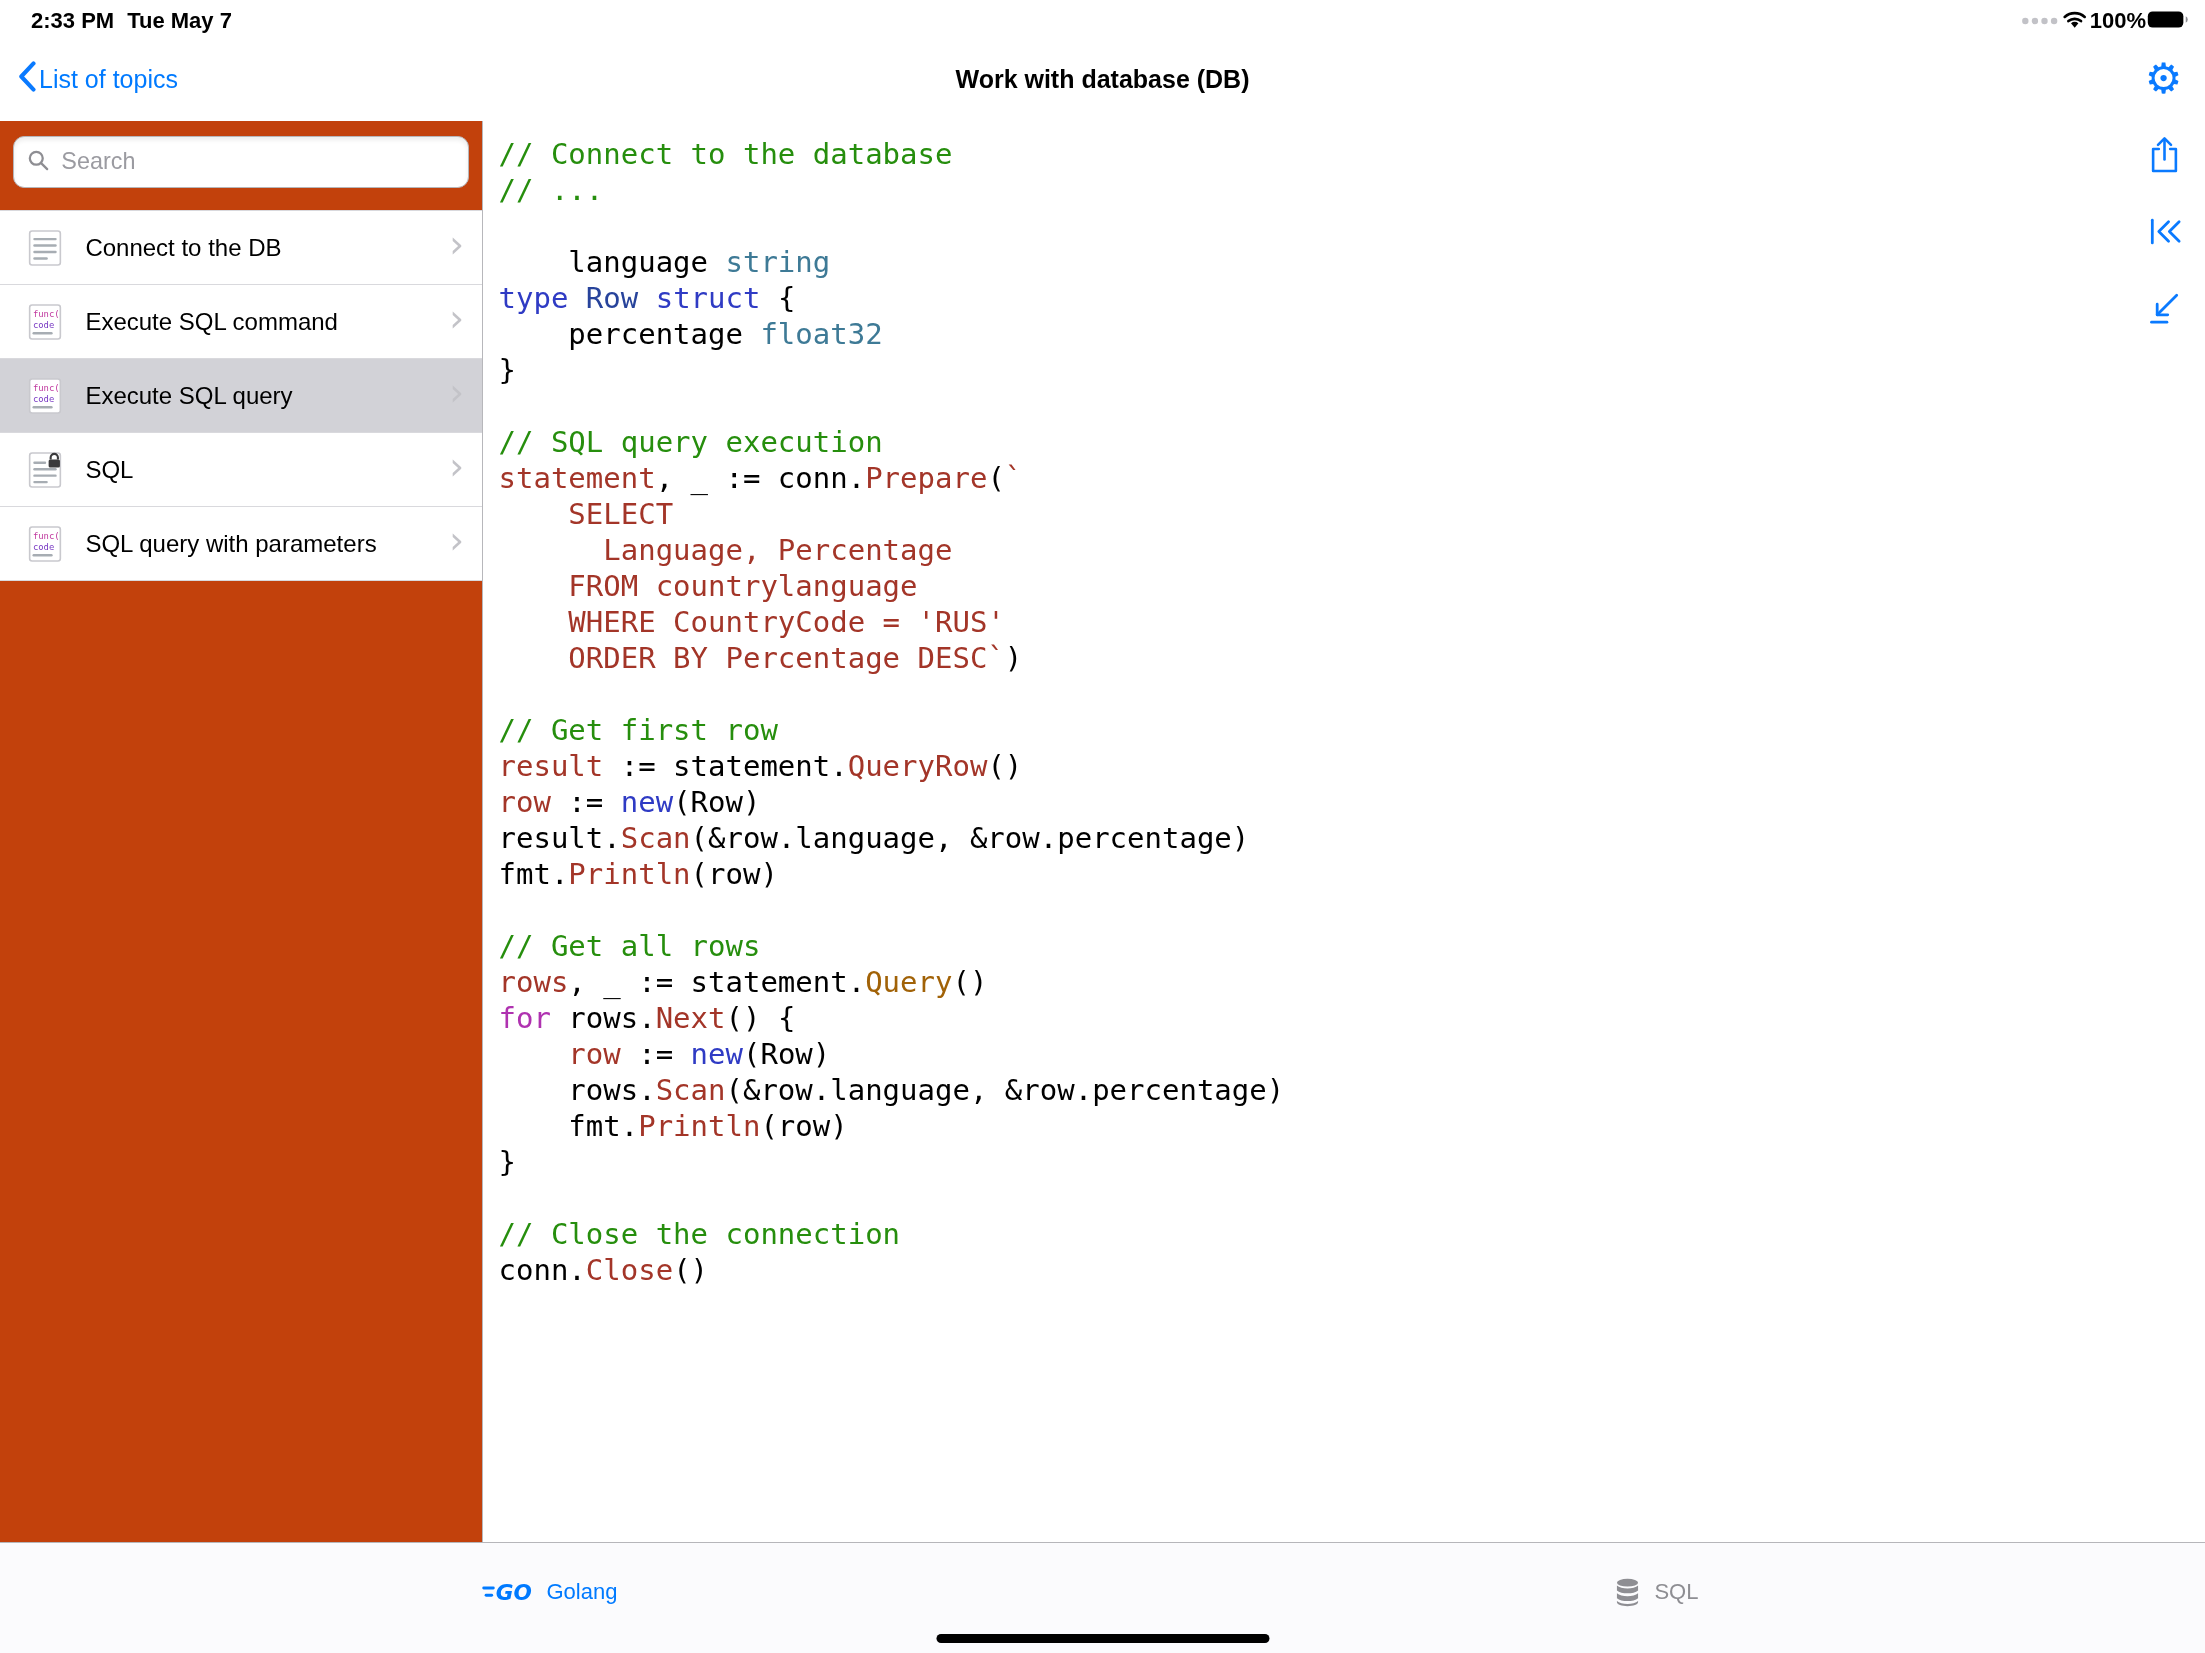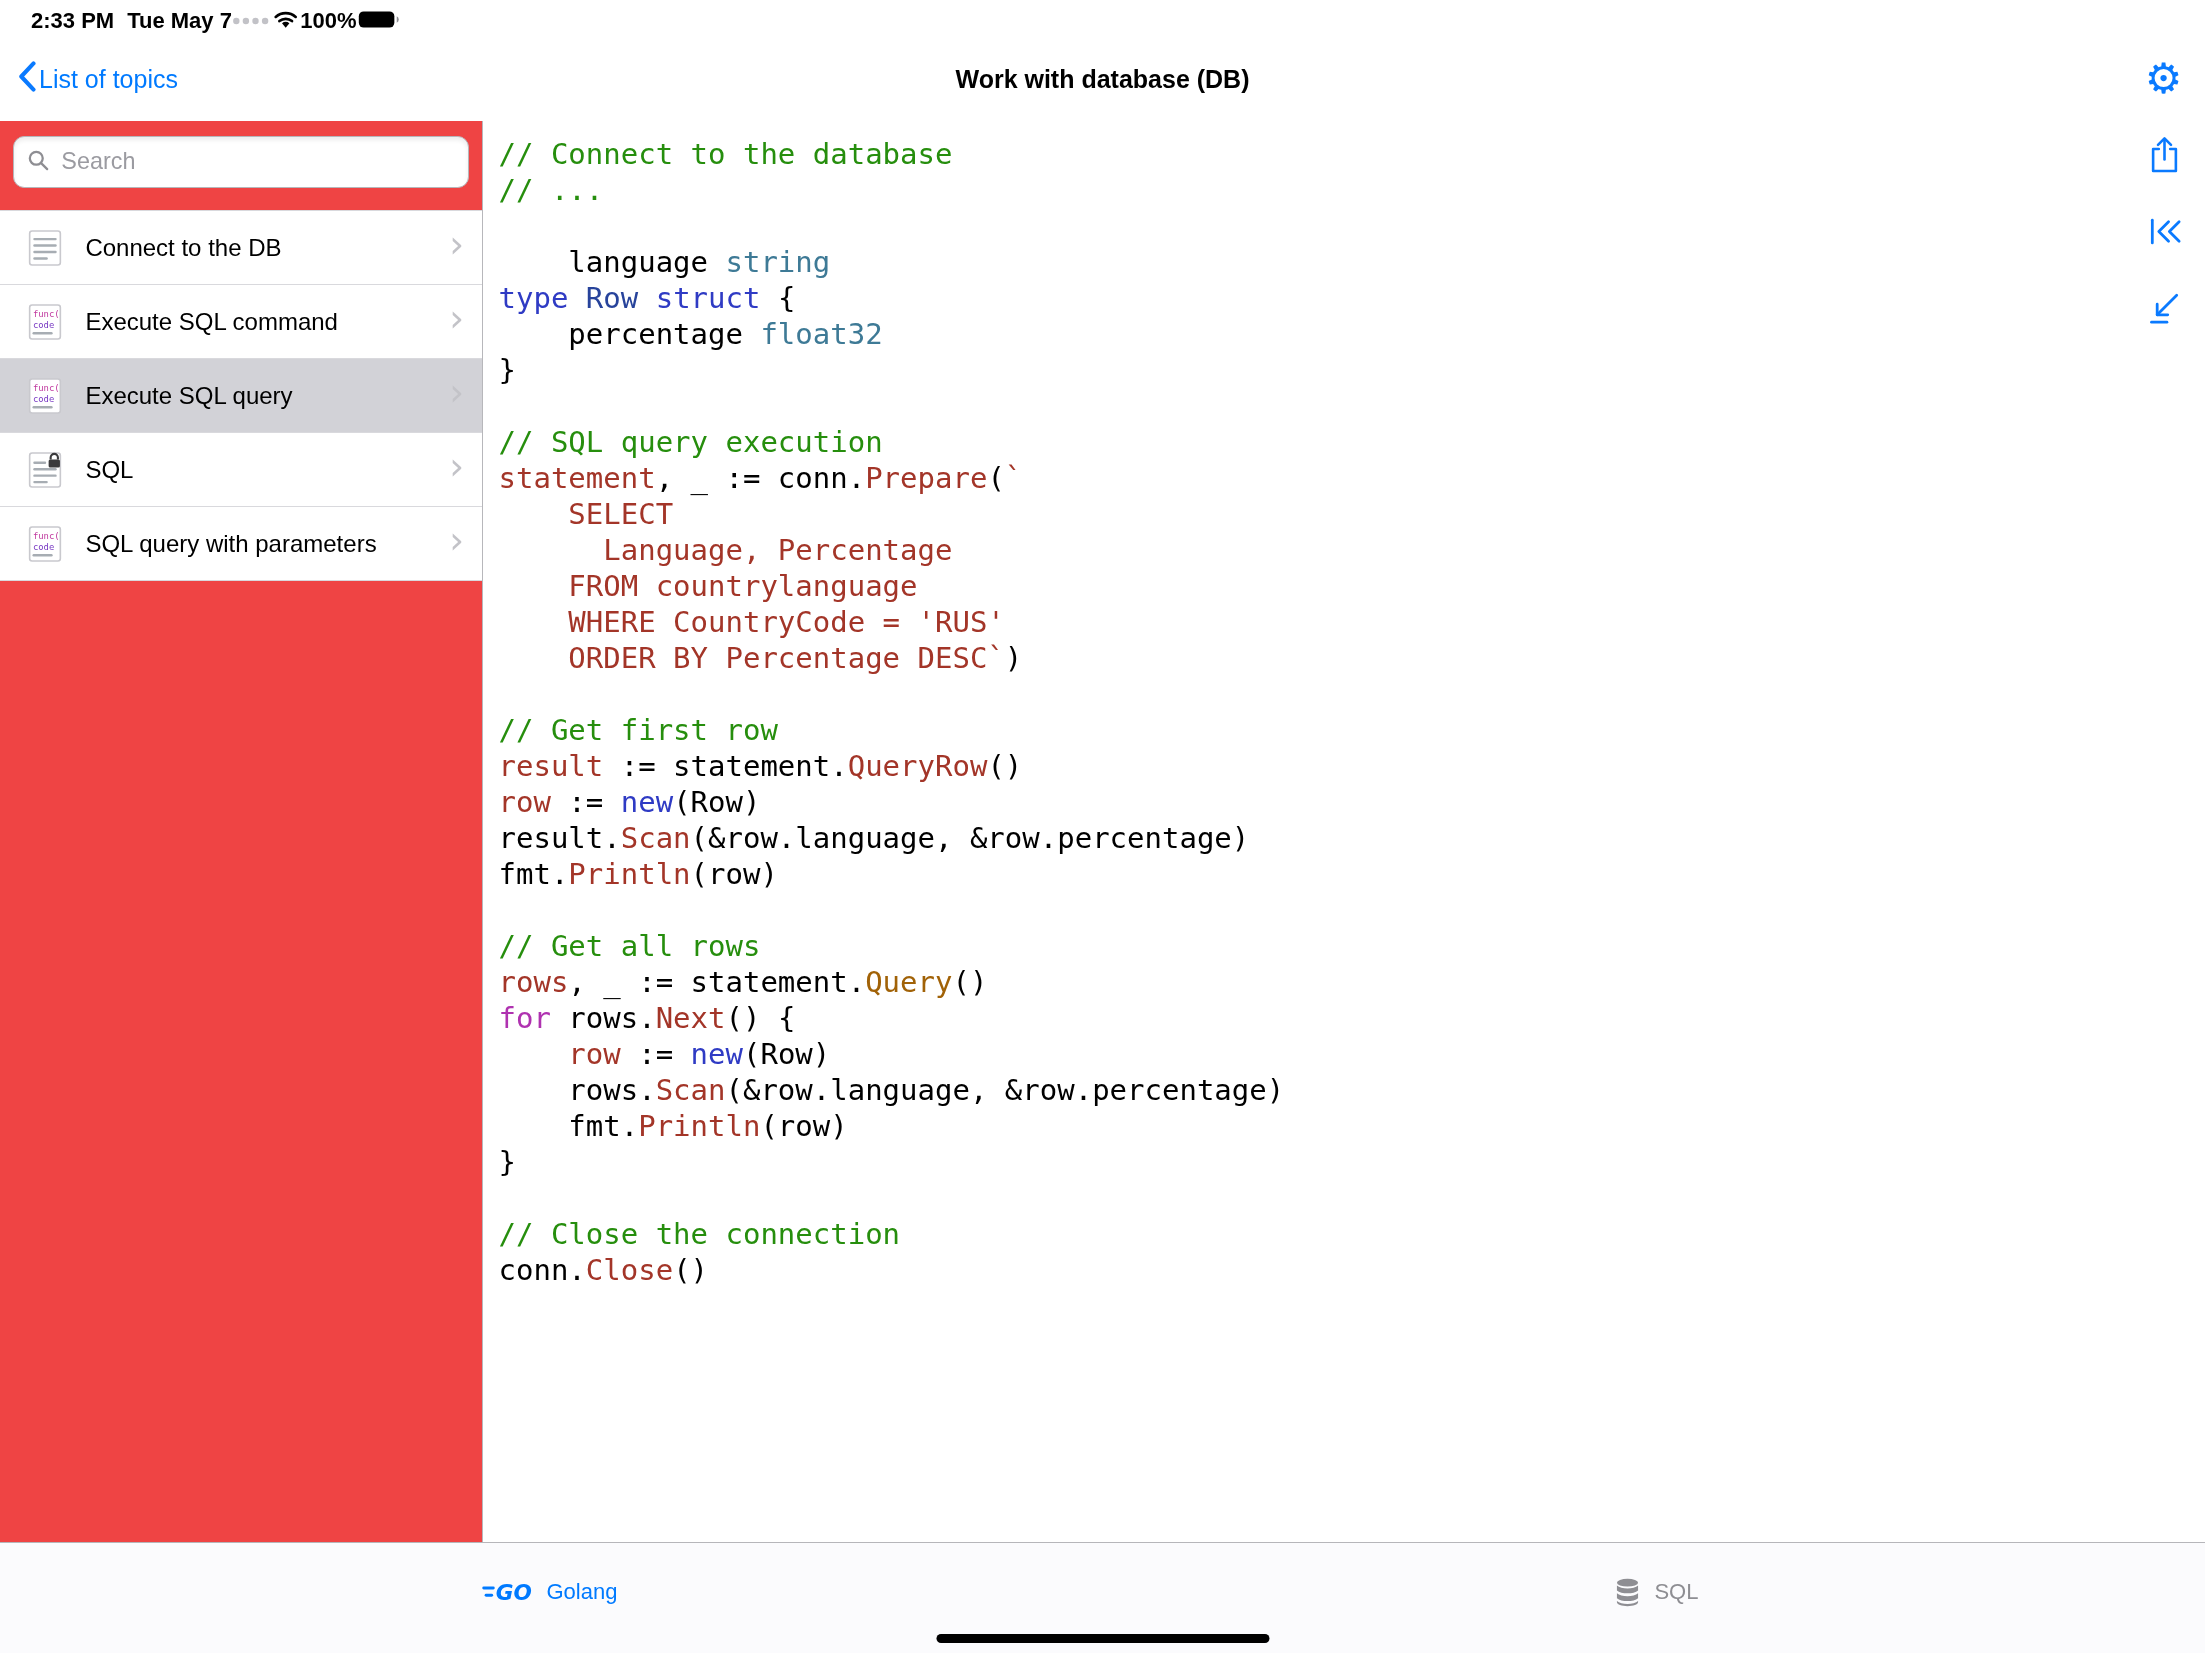--- a/index.html
+++ b/index.html
@@ -1,33 +1,33 @@
 <!DOCTYPE html>
 <html style="font-size:13px"><head>
 <meta charset="utf-8">
 <style>
   html,body{margin:0;padding:0;overflow:hidden;background:#fff;}
   body{width:2205px;height:1653px;font-family:"Liberation Sans",sans-serif;-webkit-font-smoothing:antialiased;}
   .screen{position:relative;width:2205px;height:1653px;background:#fff;}
 
   
-  .status-bar{position:absolute;top:0;left:0;right:0;height:37px;display:flex;justify-content:flex-start;align-items:center;padding:4.8px 16px 0 31px;box-sizing:border-box;}
+  .status-bar{position:absolute;top:0;left:0;right:0;height:37px;display:flex;justify-content:space-between;align-items:center;padding:4.8px 16px 0 31px;box-sizing:border-box;}
   .status-left{display:flex;gap:13px;font-size:22px;font-weight:600;color:#000;}
   .status-right{display:flex;align-items:center;gap:1px;}
   .battery-pct{font-size:22px;font-weight:600;color:#000;}
 
   
   .nav-bar{position:absolute;top:37px;left:0;right:0;height:84px;display:flex;align-items:center;background:#fff;}
   .back-button{display:flex;align-items:center;gap:3px;padding-left:18px;color:#007AFF;font-size:25px;cursor:pointer;background:none;border:none;}
   .nav-title{position:absolute;left:50%;transform:translateX(-50%);font-size:25px;font-weight:bold;color:#000;white-space:nowrap;}
   .gear-button{position:absolute;right:22.6px;top:50%;transform:translateY(-50%);background:none;border:none;padding:0;cursor:pointer;}
   .gear-glyph{font-size:42px;line-height:1;color:#0a7aff;font-family:"DejaVu Sans",sans-serif;}
 
   
-  .sidebar{position:absolute;top:121px;left:0;width:483px;bottom:111px;border-right:0.8px solid #b7b7bb;background:#ef4444;box-sizing:border-box;}
+  .sidebar{position:absolute;top:121px;left:0;width:483px;bottom:111px;border-right:0.8px solid #b7b7bb;background:#c2410c;box-sizing:border-box;}
   .search-field{margin:14.5px 13px 22.6px 13px;height:52px;border:1.6px solid #b6b6ba;border-radius:11.3px;background:#fff;box-shadow:inset 0 3.2px 4px rgba(0,0,0,0.07);display:flex;align-items:center;padding:0 13px;box-sizing:border-box;}
   .search-field input{border:none;outline:none;background:transparent;flex:1;margin-left:9.7px;font-size:23.4px;font-family:"Liberation Sans",sans-serif;color:#000;}
   .search-field input::placeholder{color:#9b9ba1;}
   .side-list{border-top:0.8px solid #d9d9dd;}
   .side-row{height:73px;display:flex;align-items:center;padding:0 18px 0 24px;border-bottom:0.8px solid #d9d9dd;background:#fff;}
   .side-row.selected{background:#d2d2d7;}
   .row-icon{width:42px;height:42px;margin-right:19.4px;flex:none;display:inline-flex;}
   .row-label{flex:1;font-size:24px;color:#000;white-space:nowrap;overflow:hidden;}
   .row-chevron{color:#c3c3c8;font-size:37px;line-height:0;font-family:"DejaVu Sans",sans-serif;transform:translateY(-3.2px);}
 

